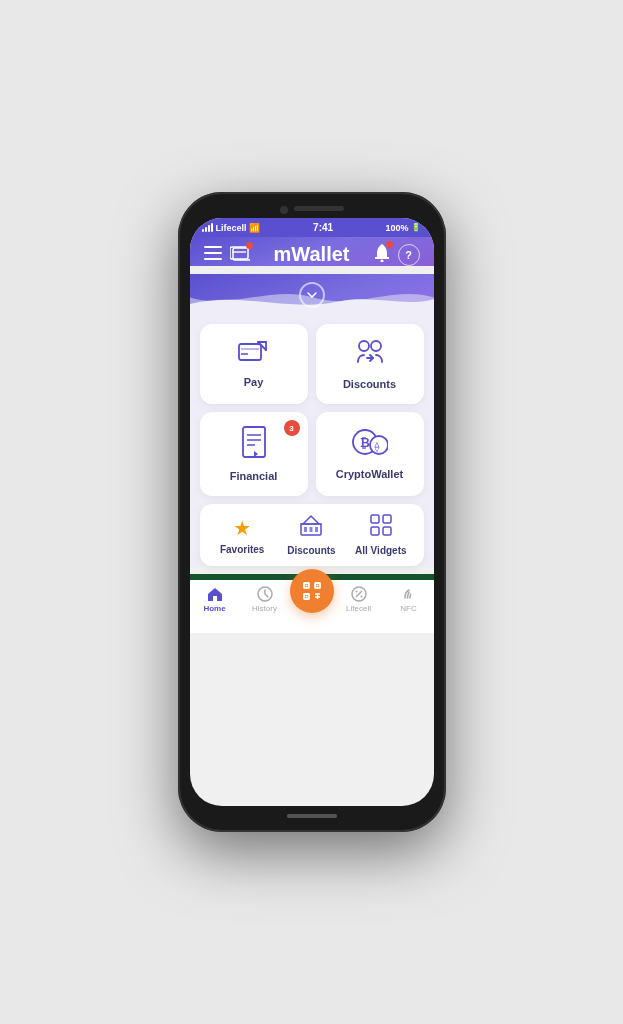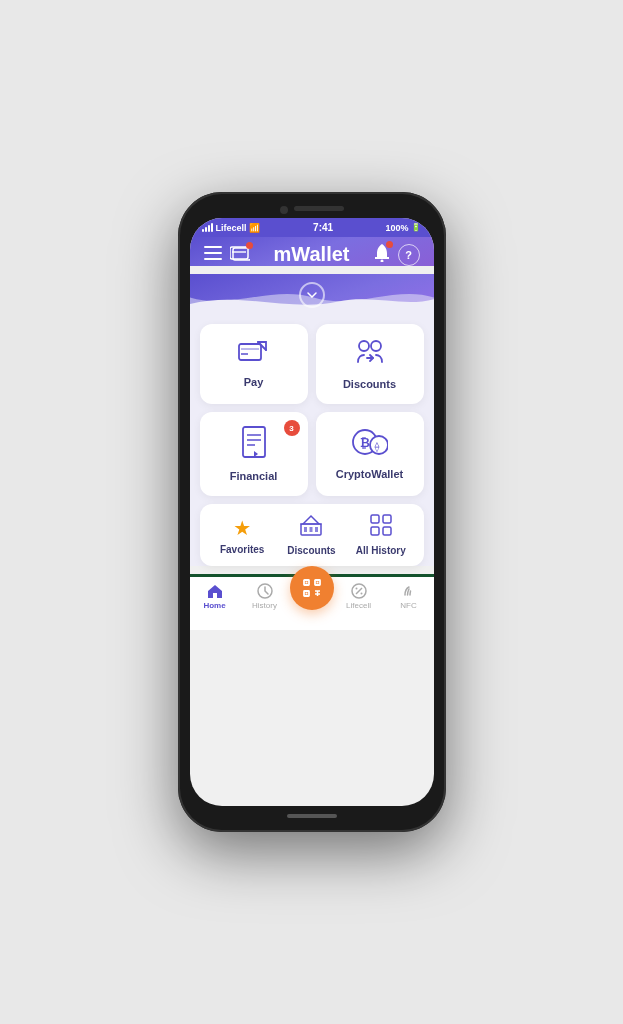--- a/index.html
+++ b/index.html
@@ -288,21 +288,21 @@
       font-weight: 700;
     }
 
     .tab-bar {
       background: white;
       display: flex;
       align-items: center;
       justify-content: space-around;
       padding: 6px 0 20px;
       position: relative;
-      border-top: 3px solid #14532d;
+      border-top: 6px solid #14532d;
     }
 
     .tab-item {
       display: flex;
       flex-direction: column;
       align-items: center;
       gap: 2px;
       cursor: pointer;
       flex: 1;
     }
@@ -496,21 +496,21 @@
 
         <div class="bottom-row-item">
           <span class="bottom-row-icon">
             <svg width="22" height="22" viewBox="0 0 22 22" fill="none">
               <rect x="1" y="1" width="8" height="8" rx="1.5" stroke="#5a4fcf" stroke-width="1.5" fill="none"></rect>
               <rect x="13" y="1" width="8" height="8" rx="1.5" stroke="#5a4fcf" stroke-width="1.5" fill="none"></rect>
               <rect x="1" y="13" width="8" height="8" rx="1.5" stroke="#5a4fcf" stroke-width="1.5" fill="none"></rect>
               <rect x="13" y="13" width="8" height="8" rx="1.5" stroke="#5a4fcf" stroke-width="1.5" fill="none"></rect>
             </svg>
           </span>
-          <span class="bottom-row-label">All History</span>
+          <span class="bottom-row-label">All Vidgets</span>
         </div>
 
       </div>
 
     </div>
 
     <div class="tab-bar">
 
       <div class="tab-item">
         <svg width="16" height="16" viewBox="0 0 16 16" fill="#5a4fcf">

